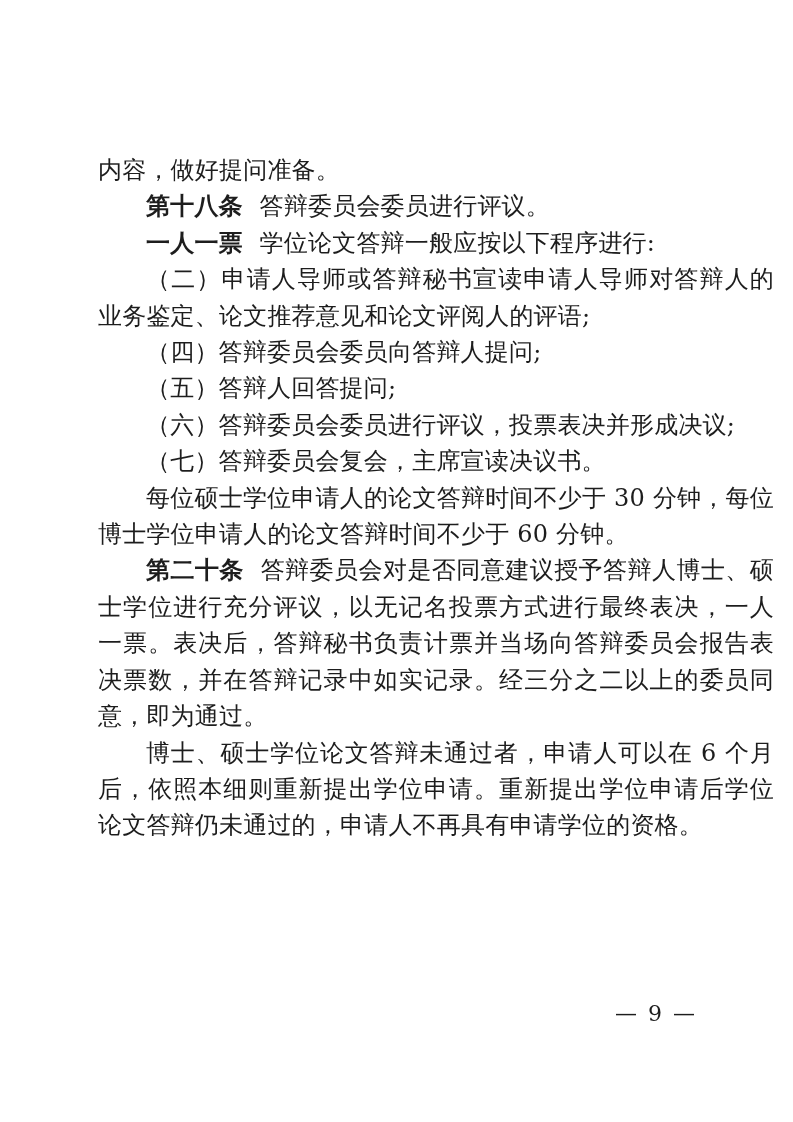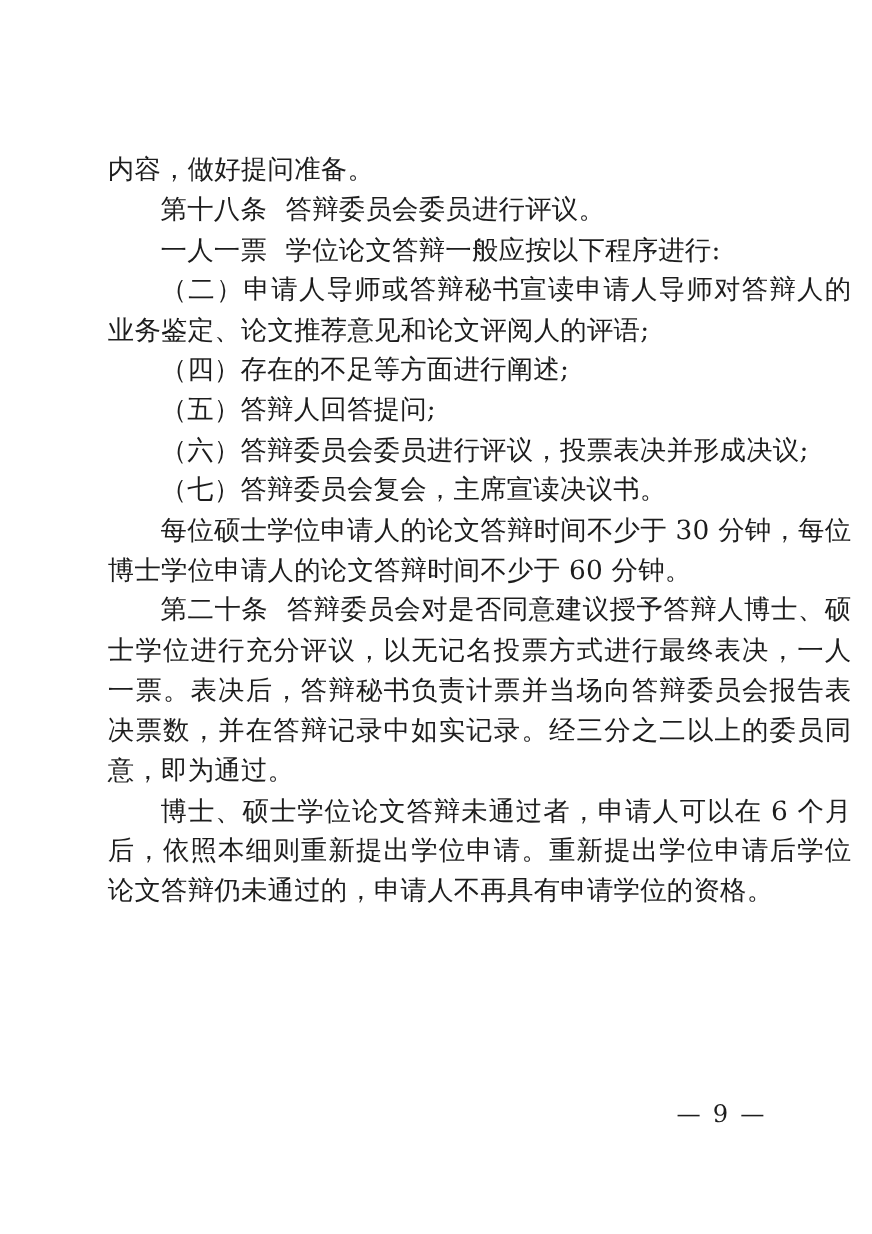--- a/index.html
+++ b/index.html
@@ -15,39 +15,39 @@
     font-family: "DejaVu Serif", "Liberation Serif", serif;
   }
   .page {
     position: absolute;
     inset: 0;
     background: #ffffff;
   }
   .doc-body {
     position: absolute;
     left: 98px;
-    top: 136px;
+    top: 152px;
     width: 676px;
     font-size: 24px;
     line-height: 36.4px;
     color: #1d1d1d;
     text-align: justify;
     text-justify: inter-ideograph;
     letter-spacing: 0.2px;
   }
   .para {
     margin: 0;
     padding: 0;
   }
   .para.indent {
     text-indent: 2em;
   }
   .article-no {
     font-family: "DejaVu Sans", "Liberation Sans", sans-serif;
-    font-weight: 400;
+    font-weight: 700;
     margin-right: 0.7em;
   }
   .page-number {
     position: absolute;
     top: 1000px;
     right: 96px;
     font-size: 22px;
     line-height: 28px;
     color: #1d1d1d;
     letter-spacing: 2px;
@@ -56,21 +56,21 @@
 </style>
 </head>
 <body style="color: rgb(29, 29, 29); background: rgb(255, 255, 255);">
 
 <div class="page">
   <div class="doc-body" id="doc-body">
       <p class="para"><span>内容，做好提问准备。</span></p>
       <p class="para indent"><span class="article-no">第十八条</span><span>答辩委员会委员进行评议。</span></p>
       <p class="para indent"><span class="article-no">一人一票</span><span>学位论文答辩一般应按以下程序进行:</span></p>
       <p class="para indent"><span>（二）申请人导师或答辩秘书宣读申请人导师对答辩人的业务鉴定、论文推荐意见和论文评阅人的评语;</span></p>
-      <p class="para indent"><span>（四）存在的不足等方面进行阐述;</span></p>
+      <p class="para indent"><span>（四）答辩委员会委员向答辩人提问;</span></p>
       <p class="para indent"><span>（五）答辩人回答提问;</span></p>
       <p class="para indent"><span>（六）答辩委员会委员进行评议，投票表决并形成决议;</span></p>
       <p class="para indent"><span>（七）答辩委员会复会，主席宣读决议书。</span></p>
       <p class="para indent"><span>每位硕士学位申请人的论文答辩时间不少于 30 分钟，每位博士学位申请人的论文答辩时间不少于 60 分钟。</span></p>
       <p class="para indent"><span class="article-no">第二十条</span><span>答辩委员会对是否同意建议授予答辩人博士、硕士学位进行充分评议，以无记名投票方式进行最终表决，一人一票。表决后，答辩秘书负责计票并当场向答辩委员会报告表决票数，并在答辩记录中如实记录。经三分之二以上的委员同意，即为通过。</span></p>
       <p class="para indent"><span>博士、硕士学位论文答辩未通过者，申请人可以在 6 个月后，依照本细则重新提出学位申请。重新提出学位申请后学位论文答辩仍未通过的，申请人不再具有申请学位的资格。</span></p>
     </div>
   <div class="page-number">— 9 —</div>
 </div>
 

